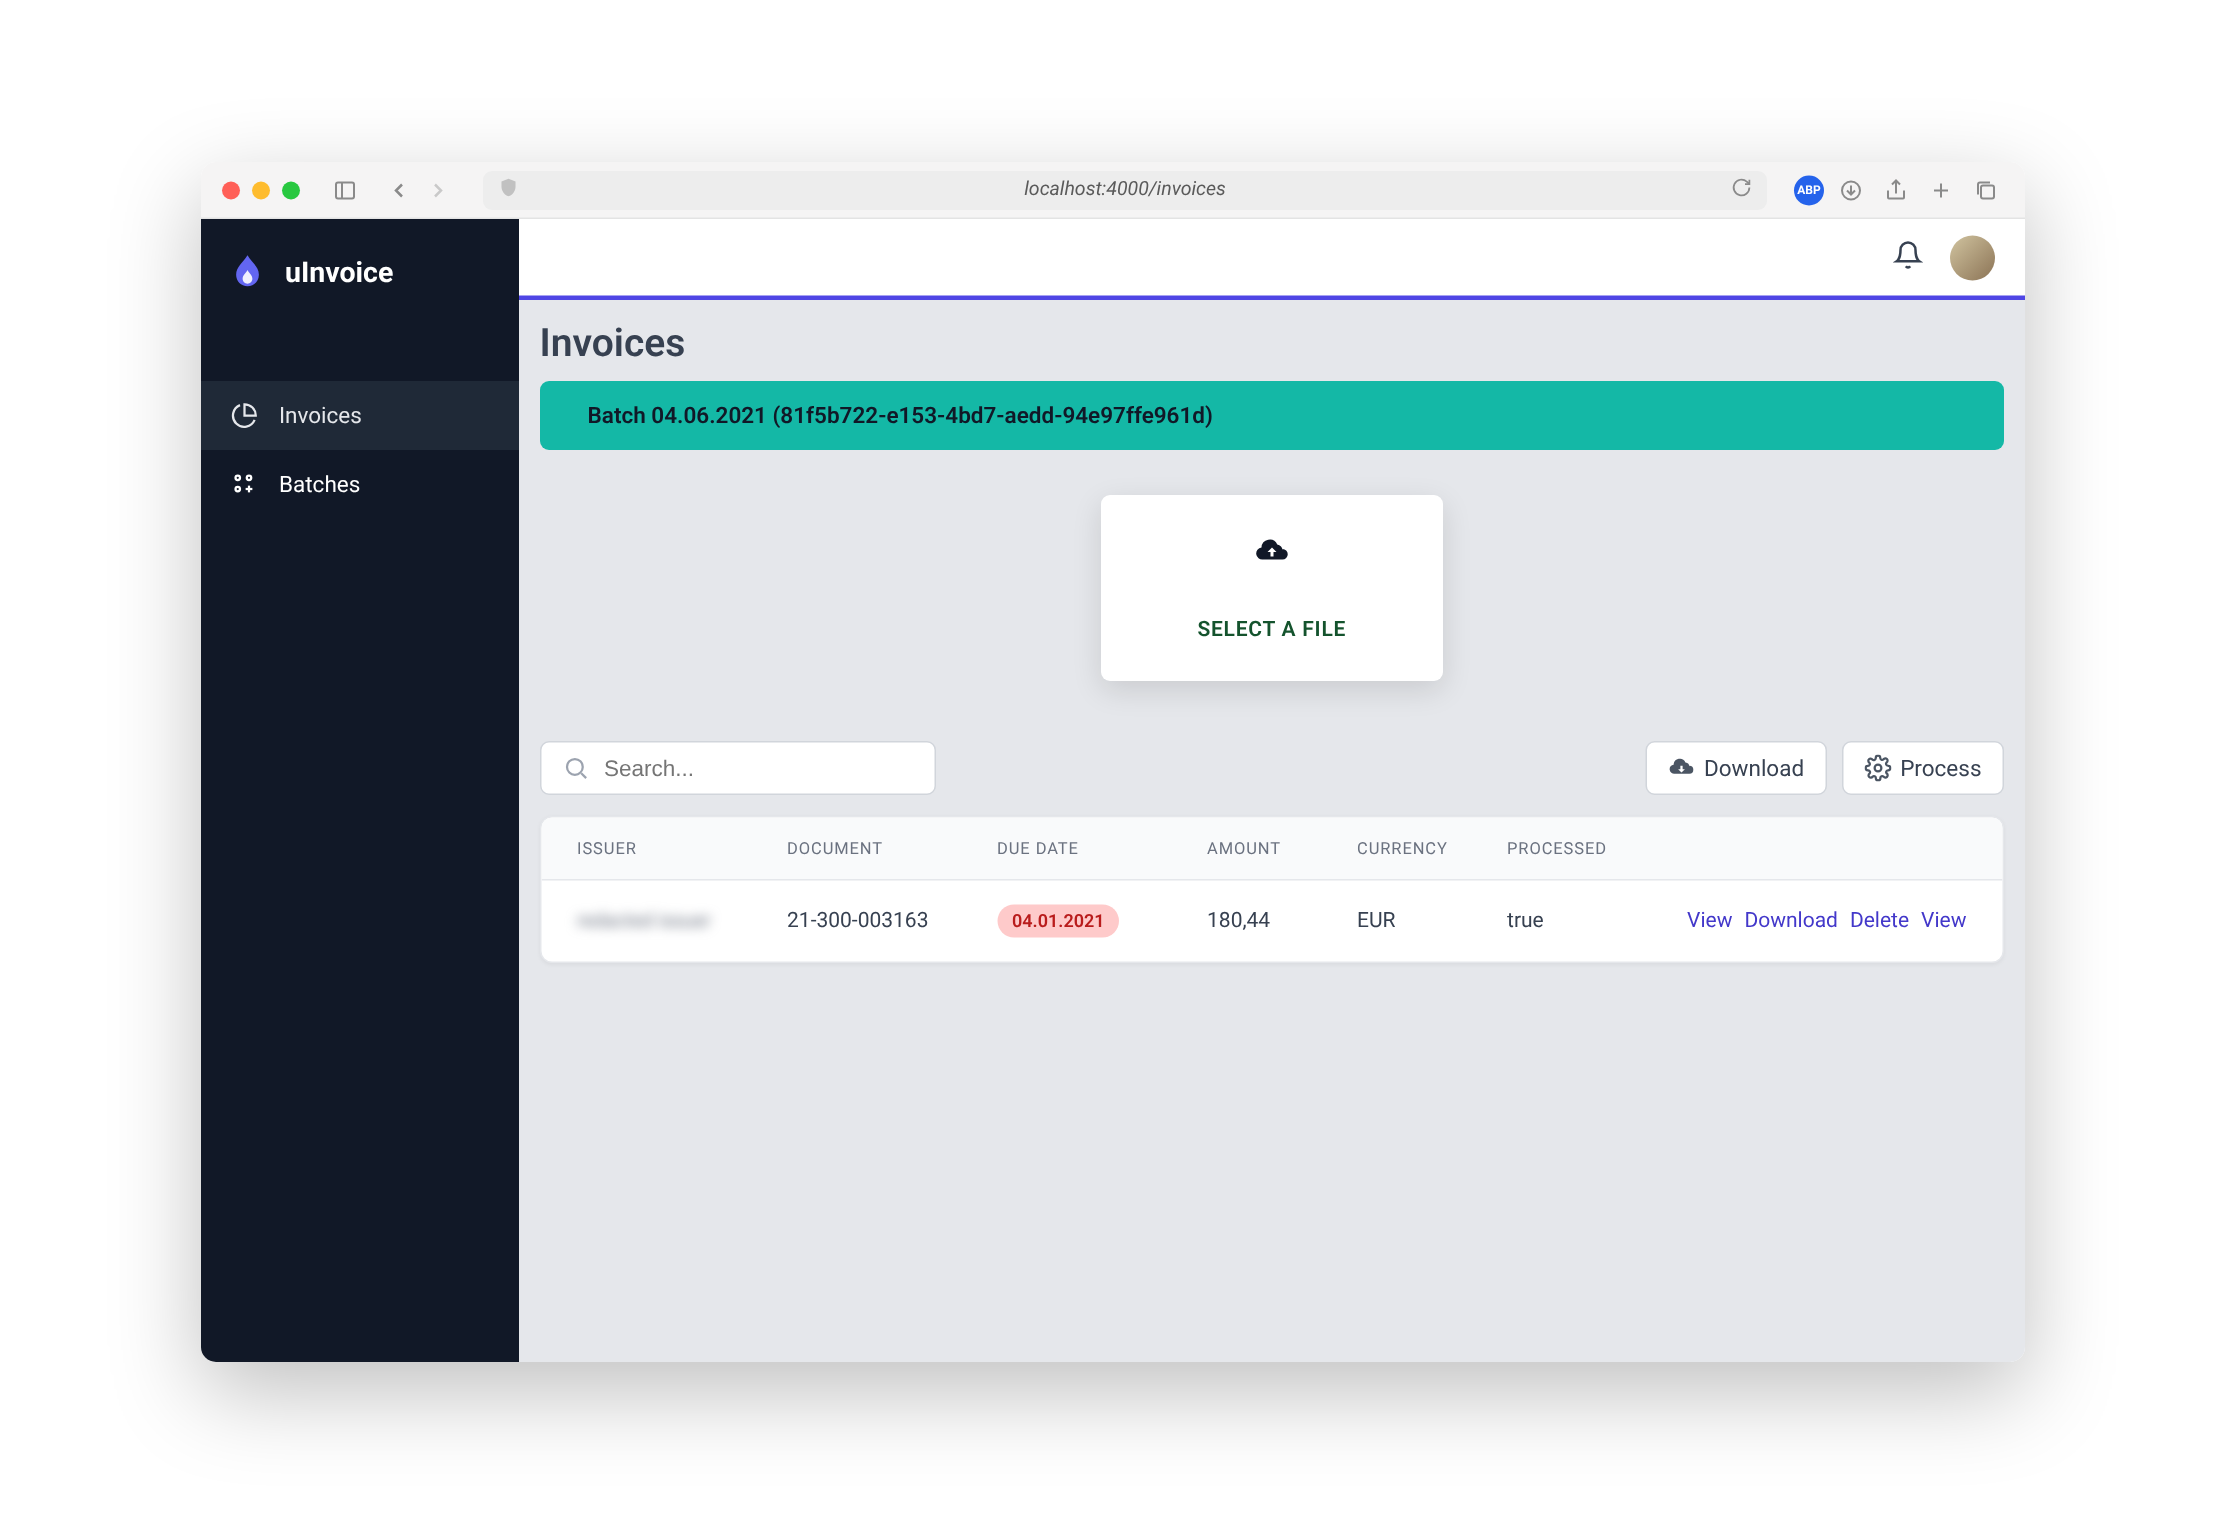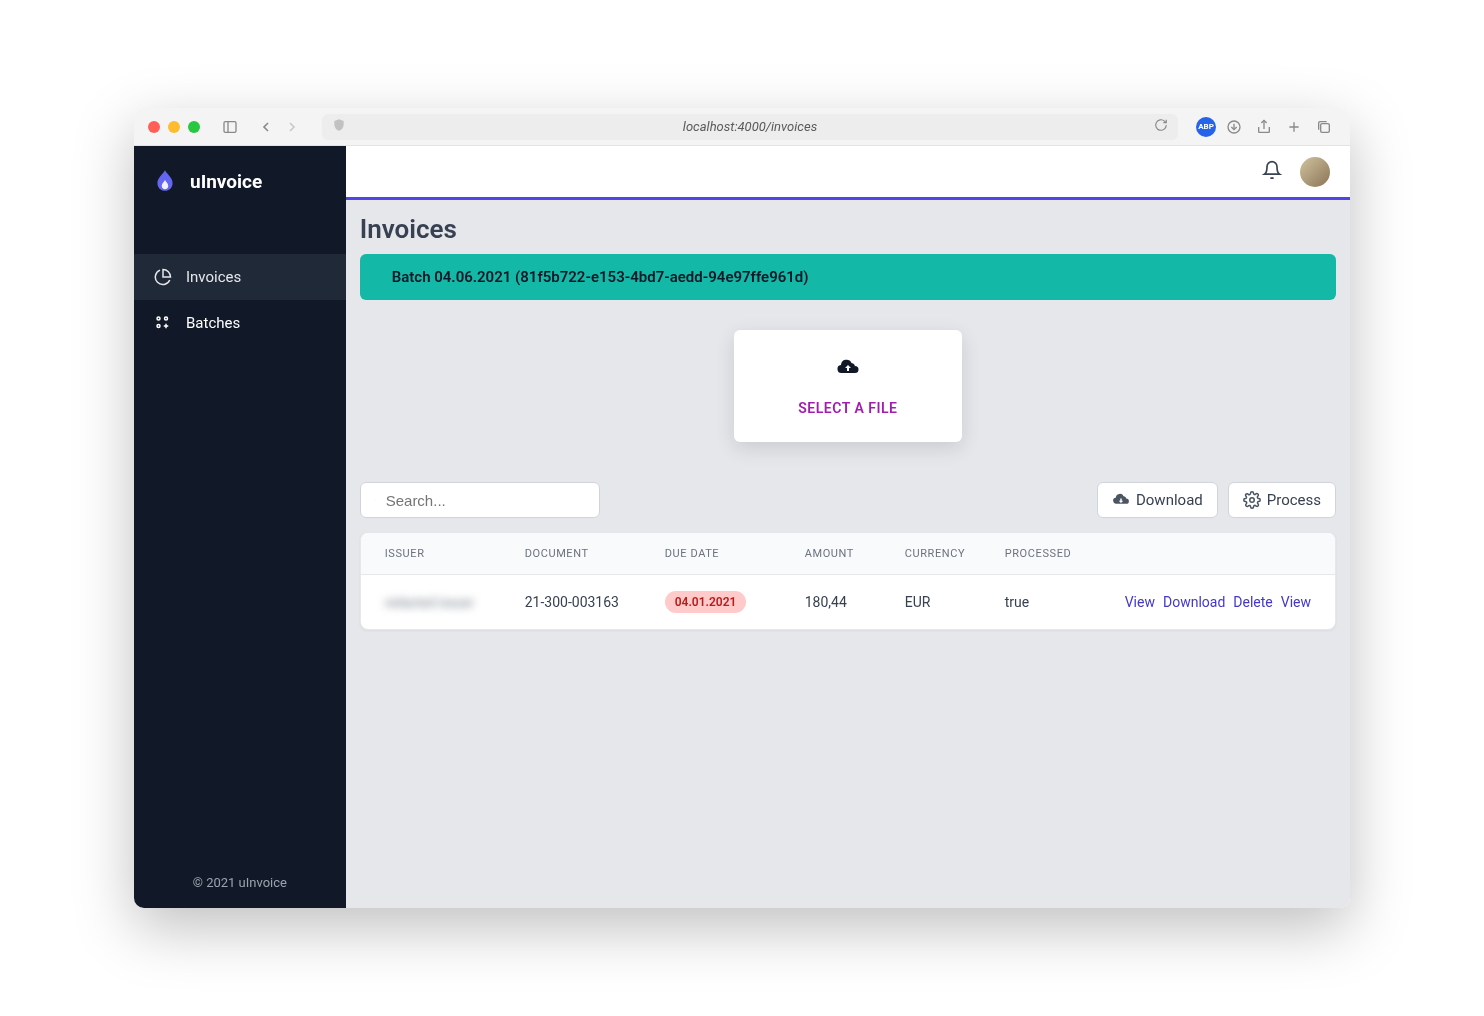--- a/index.html
+++ b/index.html
@@ -91,25 +91,25 @@
     .batch-banner {
       background: #14b8a6; color: #111827; padding: 14px 32px; border-radius: 6px;
       font-size: 15px; font-weight: 600;
     }
     .dropzone-wrap { display: flex; justify-content: center; padding: 30px 0 40px; }
     .dropzone {
       width: 228px; background: #fff; border-radius: 6px; padding: 26px 20px;
       box-shadow: 0 6px 20px rgba(0,0,0,0.12); text-align: center;
     }
     .dropzone svg { width: 32px; height: 24px; }
-    .dropzone-label { margin-top: 16px; font-size: 14px; font-weight: 600; letter-spacing: 0.5px; color: #a21caf; }
+    .dropzone-label { margin-top: 28px; font-size: 14px; font-weight: 600; letter-spacing: 0.5px; color: #14532d; }
     .toolbar { display: flex; justify-content: space-between; align-items: center; margin-bottom: 14px; }
     .search-box {
       display: flex; align-items: center; gap: 10px; background: #fff; border: 1px solid #d1d5db;
-      border-radius: 6px; padding: 8px 14px; width: 240px;
+      border-radius: 6px; padding: 8px 14px; width: 264px;
     }
     .search-box svg { width: 18px; height: 18px; color: #9ca3af; }
     .search-box input { border: none; outline: none; font-size: 15px; flex: 1; background: transparent; }
     .toolbar-btns { display: flex; gap: 10px; }
     .btn {
       display: flex; align-items: center; gap: 6px; background: #fff; border: 1px solid #d1d5db;
       border-radius: 6px; padding: 8px 14px; font-size: 15px; color: #374151; cursor: pointer;
     }
     .btn svg { width: 18px; height: 18px; }
     .table {
@@ -224,21 +224,20 @@
           <svg viewBox="0 0 24 24" fill="none" stroke="currentColor" stroke-width="2">
               <circle cx="6" cy="6" r="2"></circle>
               <circle cx="16" cy="6" r="2"></circle>
               <circle cx="6" cy="16" r="2"></circle>
               <line x1="16" y1="13" x2="16" y2="19"></line>
               <line x1="13" y1="16" x2="19" y2="16"></line>
             </svg>
           <span>Batches</span>
         </div>
       </div>
-      <div class="footer">© 2021 uInvoice</div>
     </div>
 
     <div class="main">
       <div class="topbar">
         <span class="bell">
           <svg width="20" height="20" viewBox="0 0 24 24" fill="none" stroke="currentColor" stroke-width="2">
               <path d="M18 8a6 6 0 10-12 0c0 7-3 9-3 9h18s-3-2-3-9"></path>
               <path d="M13.7 21a2 2 0 01-3.4 0"></path>
             </svg>
         </span>

